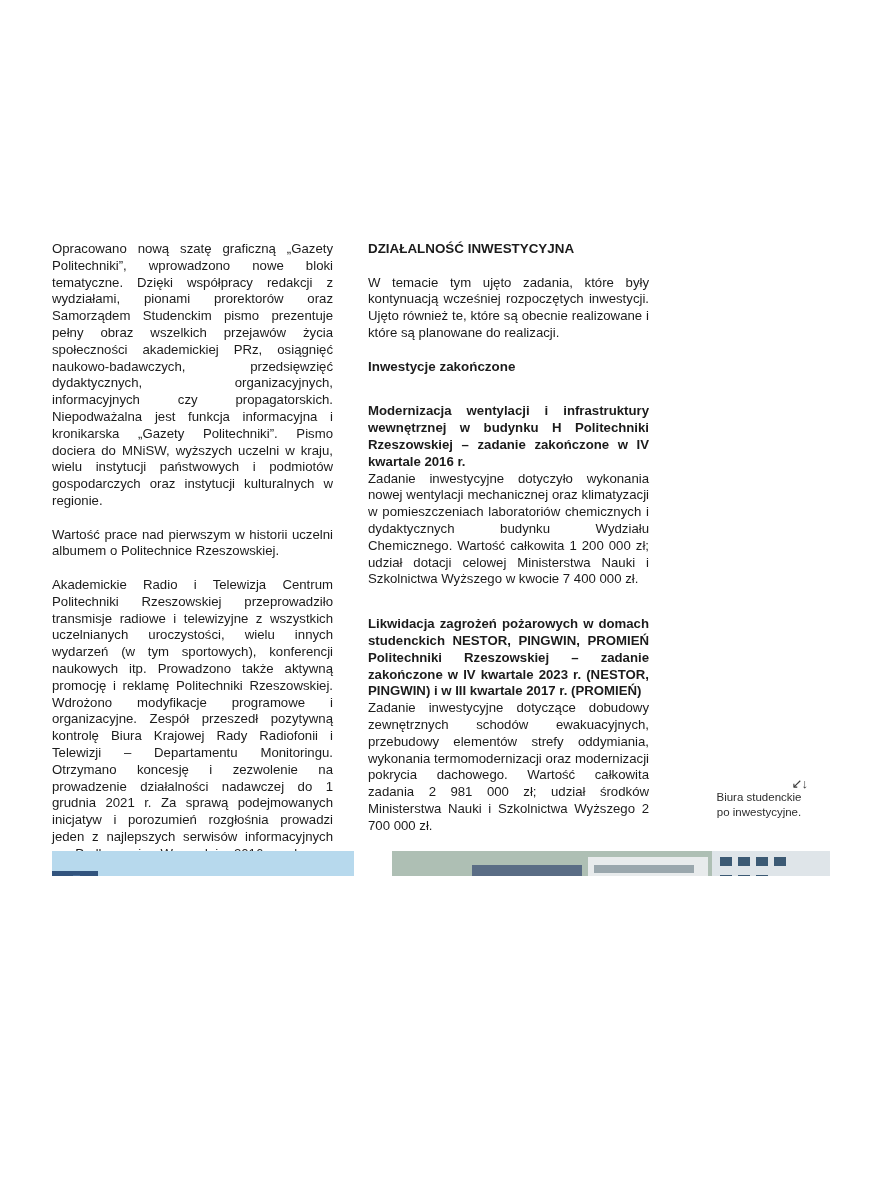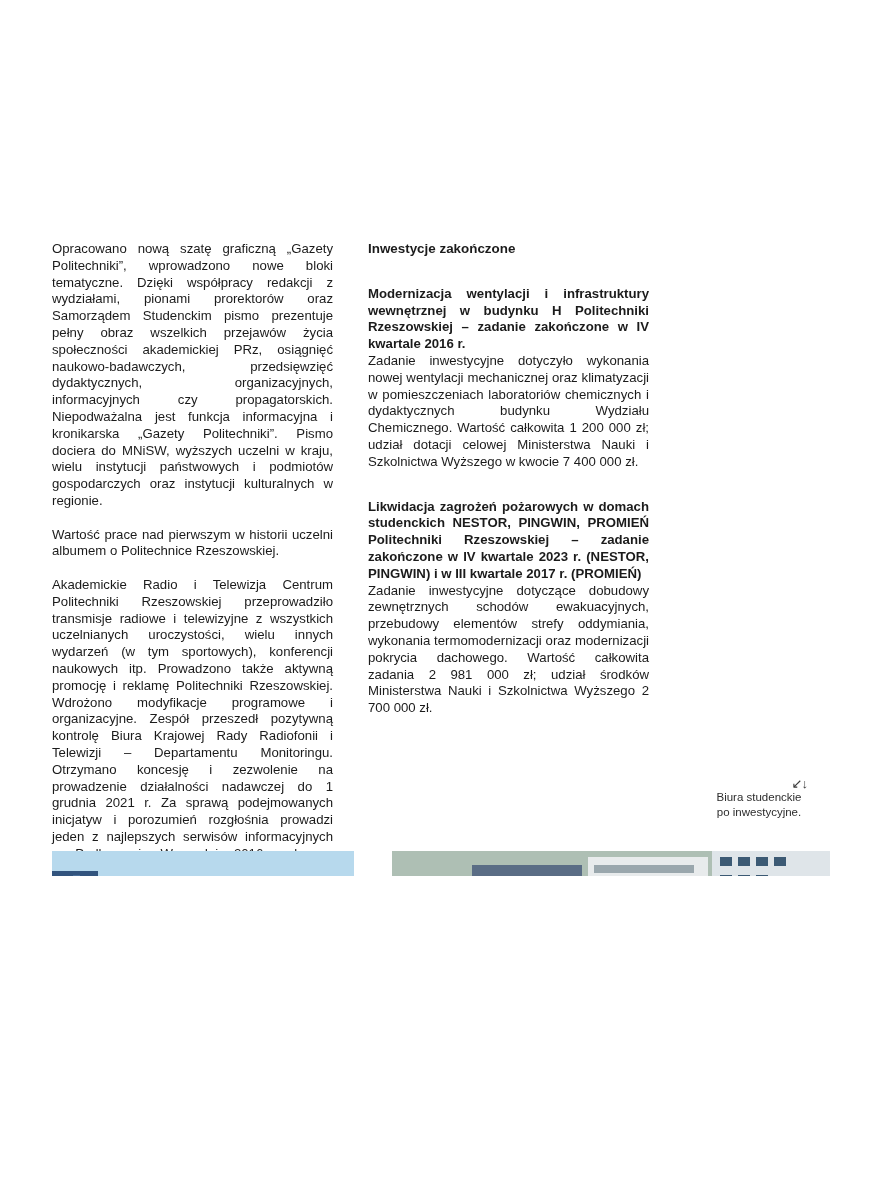--- a/index.html
+++ b/index.html
@@ -44,20 +44,22 @@
 
 <div class="page">
 
   <div class="col col-left">
     <p>Opracowano nową szatę graficzną „Gazety Politechniki”, wprowadzono nowe bloki tematyczne. Dzięki współpracy redakcji z wydziałami, pionami prorektorów oraz Samorządem Studenckim pismo prezentuje pełny obraz wszelkich przejawów życia społeczności akademickiej PRz, osiągnięć naukowo-badawczych, przedsięwzięć dydaktycznych, organizacyjnych, informacyjnych czy propagatorskich. Niepodważalna jest funkcja informacyjna i kronikarska „Gazety Politechniki”. Pismo dociera do MNiSW, wyższych uczelni w kraju, wielu instytucji państwowych i podmiotów gospodarczych oraz instytucji kulturalnych w regionie.</p>
     <p>Wartość prace nad pierwszym w historii uczelni albumem o Politechnice Rzeszowskiej.</p>
     <p>Akademickie Radio i Telewizja Centrum Politechniki Rzeszowskiej przeprowadziło transmisje radiowe i telewizyjne z wszystkich uczelnianych uroczystości, wielu innych wydarzeń (w tym sportowych), konferencji naukowych itp. Prowadzono także aktywną promocję i reklamę Politechniki Rzeszowskiej. Wdrożono modyfikacje programowe i organizacyjne. Zespół przeszedł pozytywną kontrolę Biura Krajowej Rady Radiofonii i Telewizji – Departamentu Monitoringu. Otrzymano koncesję i zezwolenie na prowadzenie działalności nadawczej do 1 grudnia 2021 r. Za sprawą podejmowanych inicjatyw i porozumień rozgłośnia prowadzi jeden z najlepszych serwisów informacyjnych na Podkarpaciu. W grudniu 2016 r. zlecono wykonanie planu remontu i modernizacji studia emisyjnego.</p>
   </div>
 
   <div class="col col-right">
+    <div class="heading">DZIAŁALNOŚĆ INWESTYCYJNA</div>
+    <p>W temacie tym ujęto zadania, które były kontynuacją wcześniej rozpoczętych inwestycji. Ujęto również te, które są obecnie realizowane i które są planowane do realizacji.</p>
     <div class="subheading">Inwestycje zakończone</div>
     <p class="bold title-para">Modernizacja wentylacji i infrastruktury wewnętrznej w budynku H Politechniki Rzeszowskiej – zadanie zakończone w IV kwartale 2016 r.</p>
     <p>Zadanie inwestycyjne dotyczyło wykonania nowej wentylacji mechanicznej oraz klimatyzacji w pomieszczeniach laboratoriów chemicznych i dydaktycznych budynku Wydziału Chemicznego. Wartość całkowita 1 200 000 zł; udział dotacji celowej Ministerstwa Nauki i Szkolnictwa Wyższego w kwocie 7 400 000 zł.</p>
     <p class="bold title-para">Likwidacja zagrożeń pożarowych w domach studenckich NESTOR, PINGWIN, PROMIEŃ Politechniki Rzeszowskiej – zadanie zakończone w IV kwartale 2023 r. (NESTOR, PINGWIN) i w III kwartale 2017 r. (PROMIEŃ)</p>
     <p>Zadanie inwestycyjne dotyczące dobudowy zewnętrznych schodów ewakuacyjnych, przebudowy elementów strefy oddymiania, wykonania termomodernizacji oraz modernizacji pokrycia dachowego. Wartość całkowita zadania 2 981 000 zł; udział środków Ministerstwa Nauki i Szkolnictwa Wyższego 2 700 000 zł.</p>
   </div>
 
   <div class="photo-caption">
     <span class="arrows">↙↓</span>
     <span>Biura studenckie</span><br>

